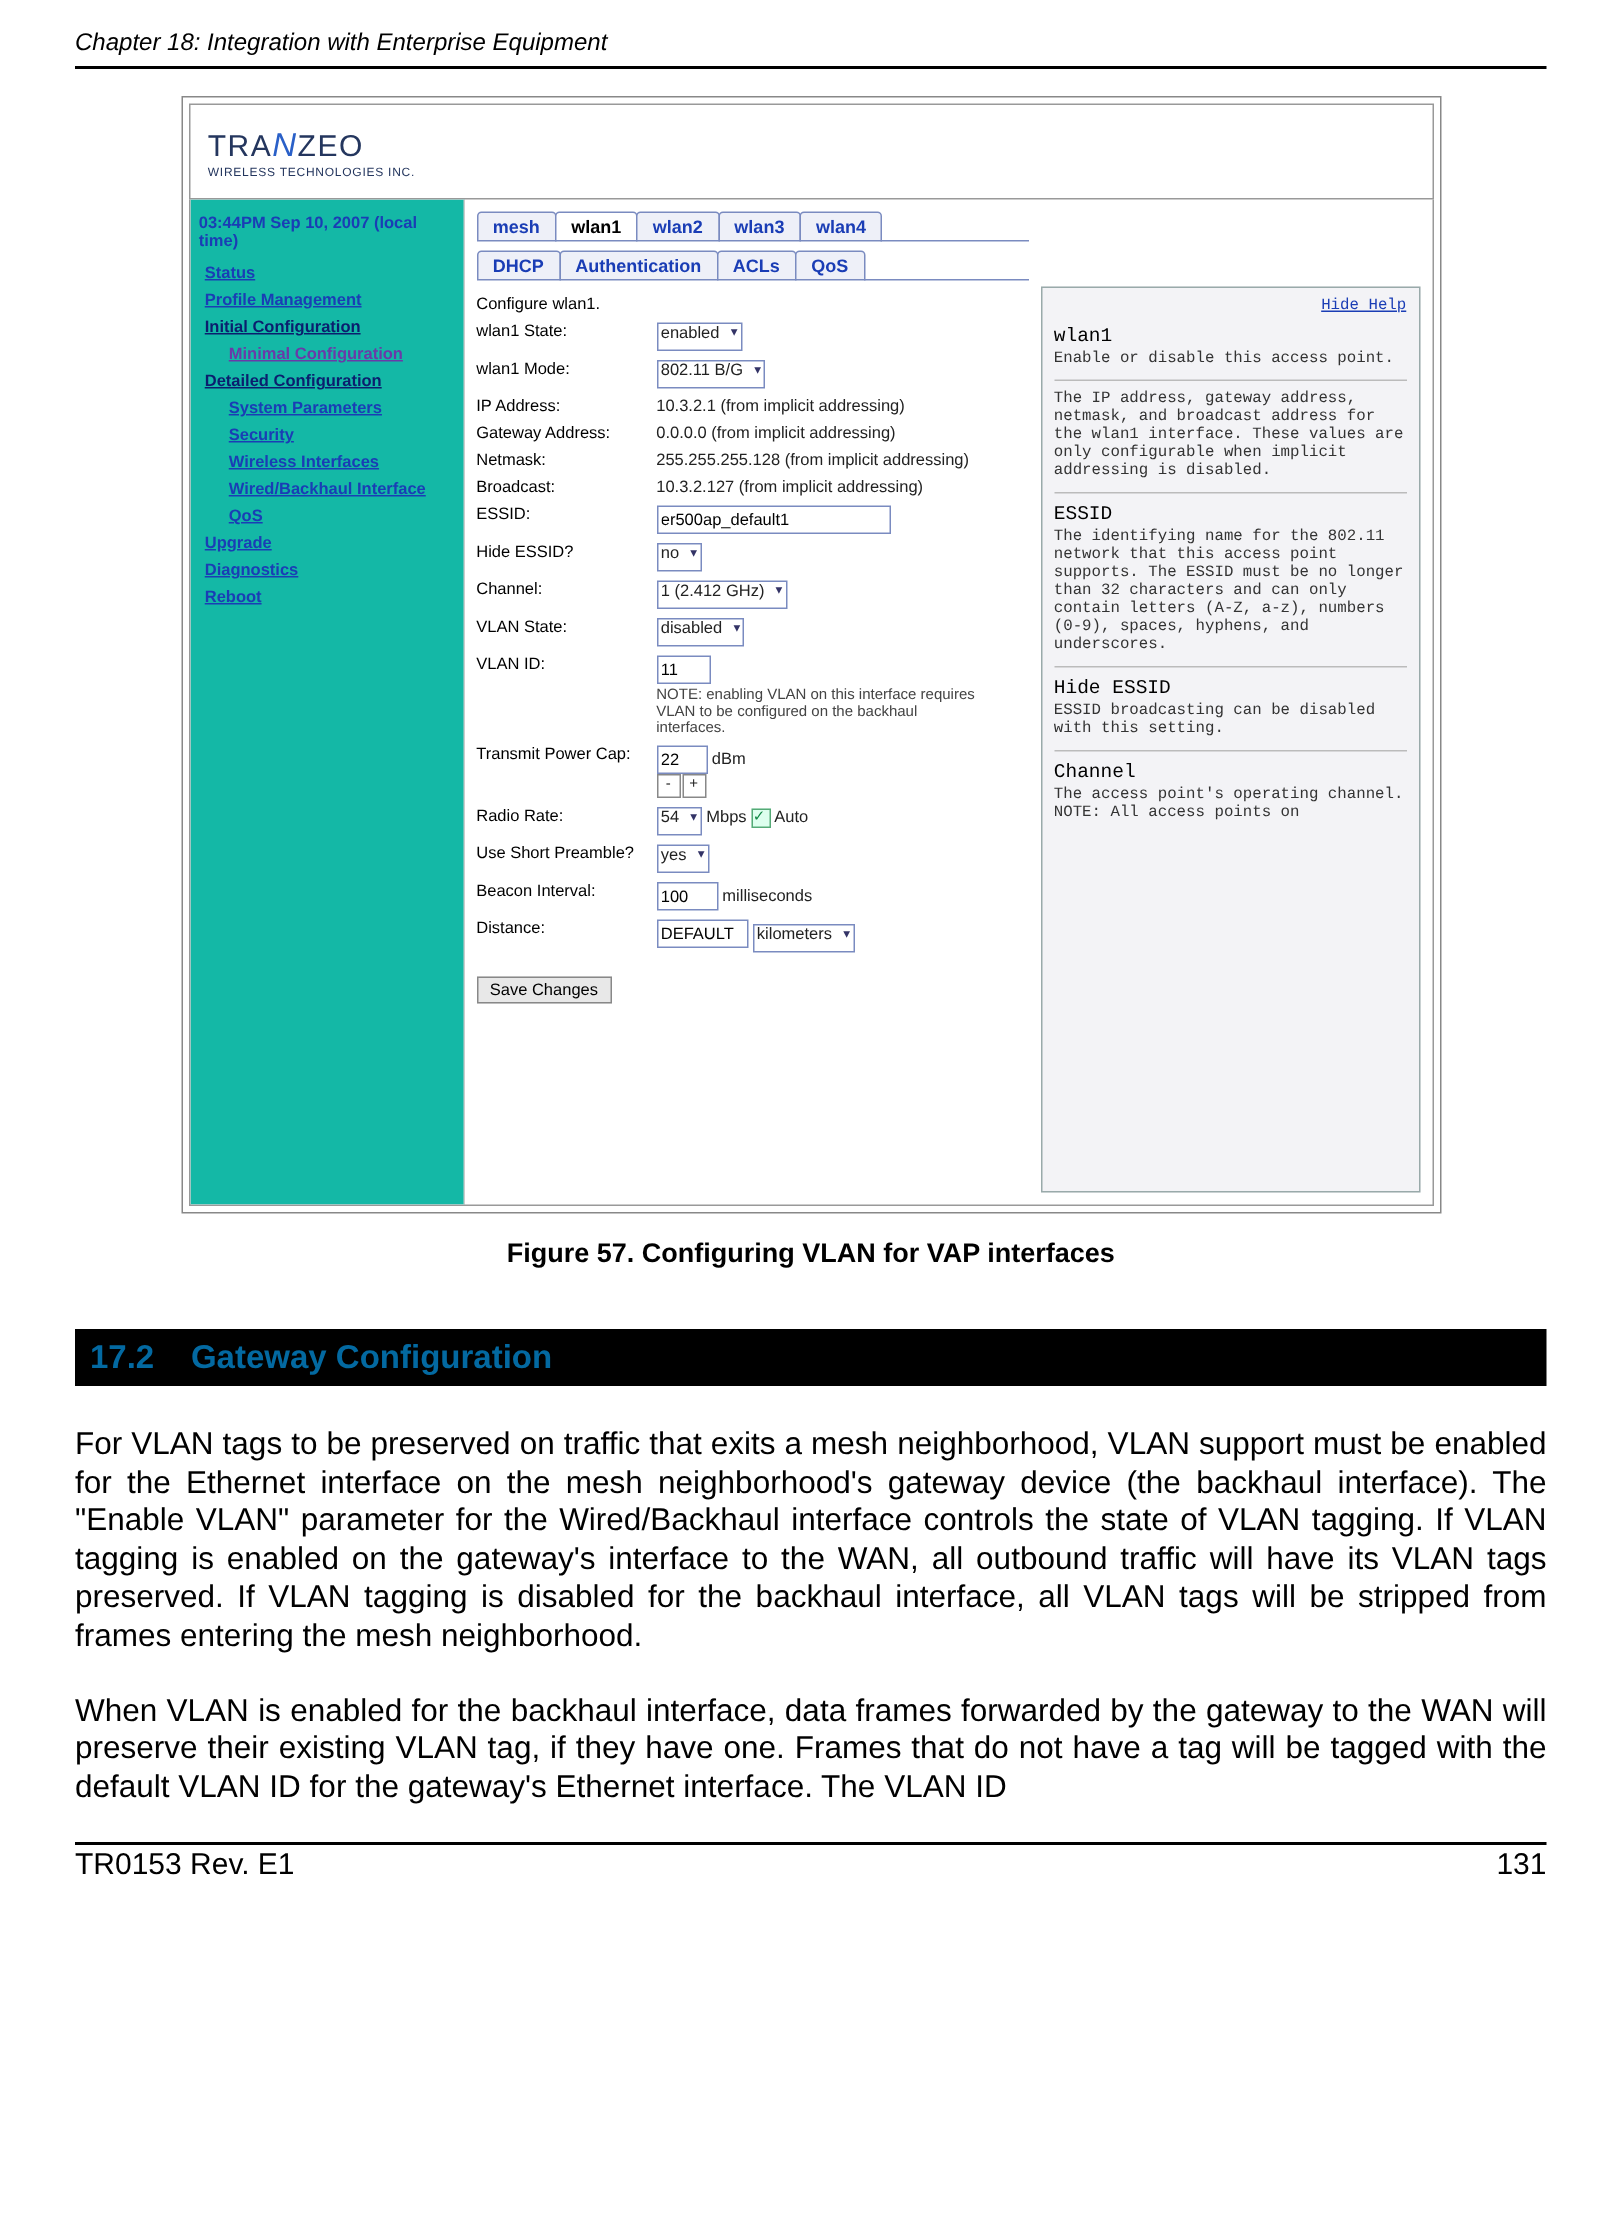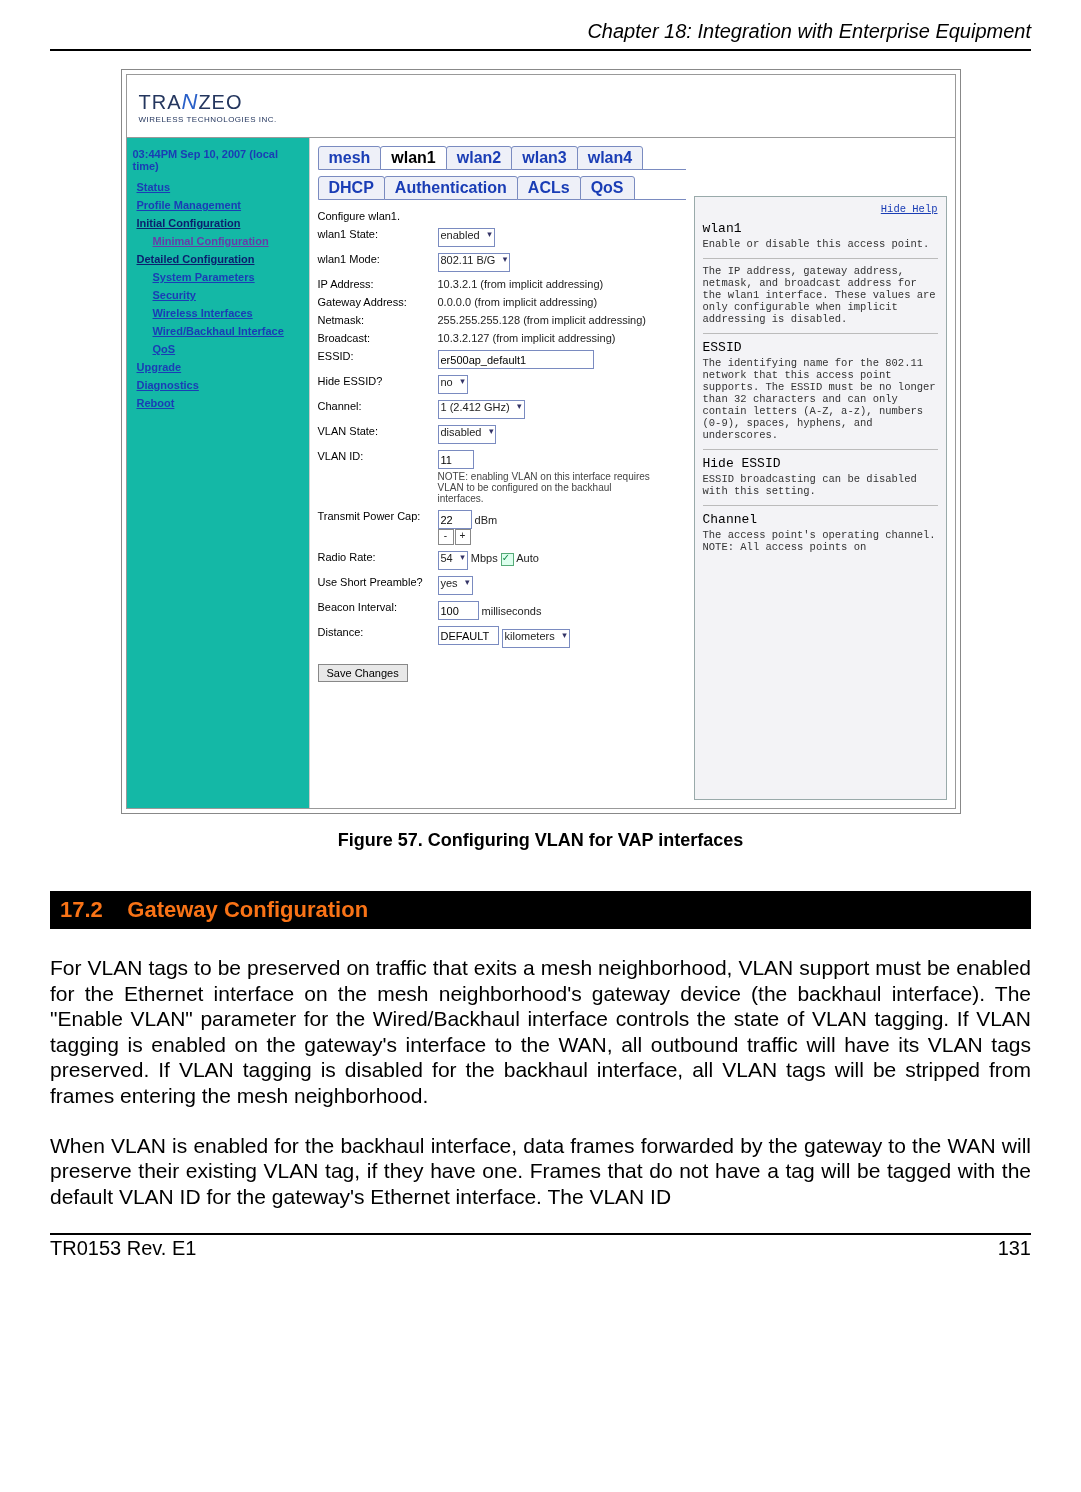--- a/index.html
+++ b/index.html
@@ -10,23 +10,22 @@
     color: #000;
   }
   .page {
     width: 1081px;
     margin: 0 auto;
     padding: 20px 50px 30px 50px;
     box-sizing: border-box;
   }
   .chapter-header {
     font-style: italic;
-    font-size: 20px;
+    font-size: 16px;
     padding-bottom: 4px;
-    text-align: right;
   }
   .header-rule { border: 0; border-top: 2px solid #000; margin: 2px 0 18px 0; }
   .footer-rule { border: 0; border-top: 2px solid #000; margin: 18px 0 2px 0; }
 
   
   .screenshot-frame {
     width: 830px;
     margin: 0 auto;
     border: 1px solid #888;
     padding: 4px;
@@ -87,21 +86,21 @@
 
   .tab-row { display: flex; margin-bottom: 6px; }
   .tab, .subtab {
     border: 1px solid #7a8bc0;
     border-radius: 3px 3px 0 0;
     padding: 2px 10px;
     color: #1a3db5;
     font-weight: bold;
     background: #eef0f8;
     margin-right: -1px;
-    font-size: 16px;
+    font-size: 12px;
   }
   .tab.active, .subtab.active {
     background: #fff;
     color: #000;
   }
   .tab-underline { border-bottom: 1px solid #7a8bc0; flex: 1; height: 0; align-self: flex-end; margin-bottom: 0; }
 
   .form-table { margin-top: 10px; }
   .form-table .row { display: flex; align-items: flex-start; margin: 6px 0; }
   .form-table .lab { width: 120px; flex: 0 0 120px; color: #000; }
@@ -132,21 +131,21 @@
   .cb::after{content:"✓"; position:absolute; left:0; top:-2px; font-size:10px; color:#184;}
 
   .figure-caption {
     text-align: center;
     font-weight: bold;
     font-size: 18px;
     margin: 16px 0 40px 0;
   }
   .section-bar {
     background: #000;
-    color: #f97316;
+    color: #0369a1;
     font-weight: bold;
     font-size: 22px;
     padding: 6px 10px;
     margin: 0 0 26px 0;
   }
   .body-text {
     font-size: 21px;
     line-height: 1.22;
     text-align: justify;
     margin: 0 0 24px 0;

